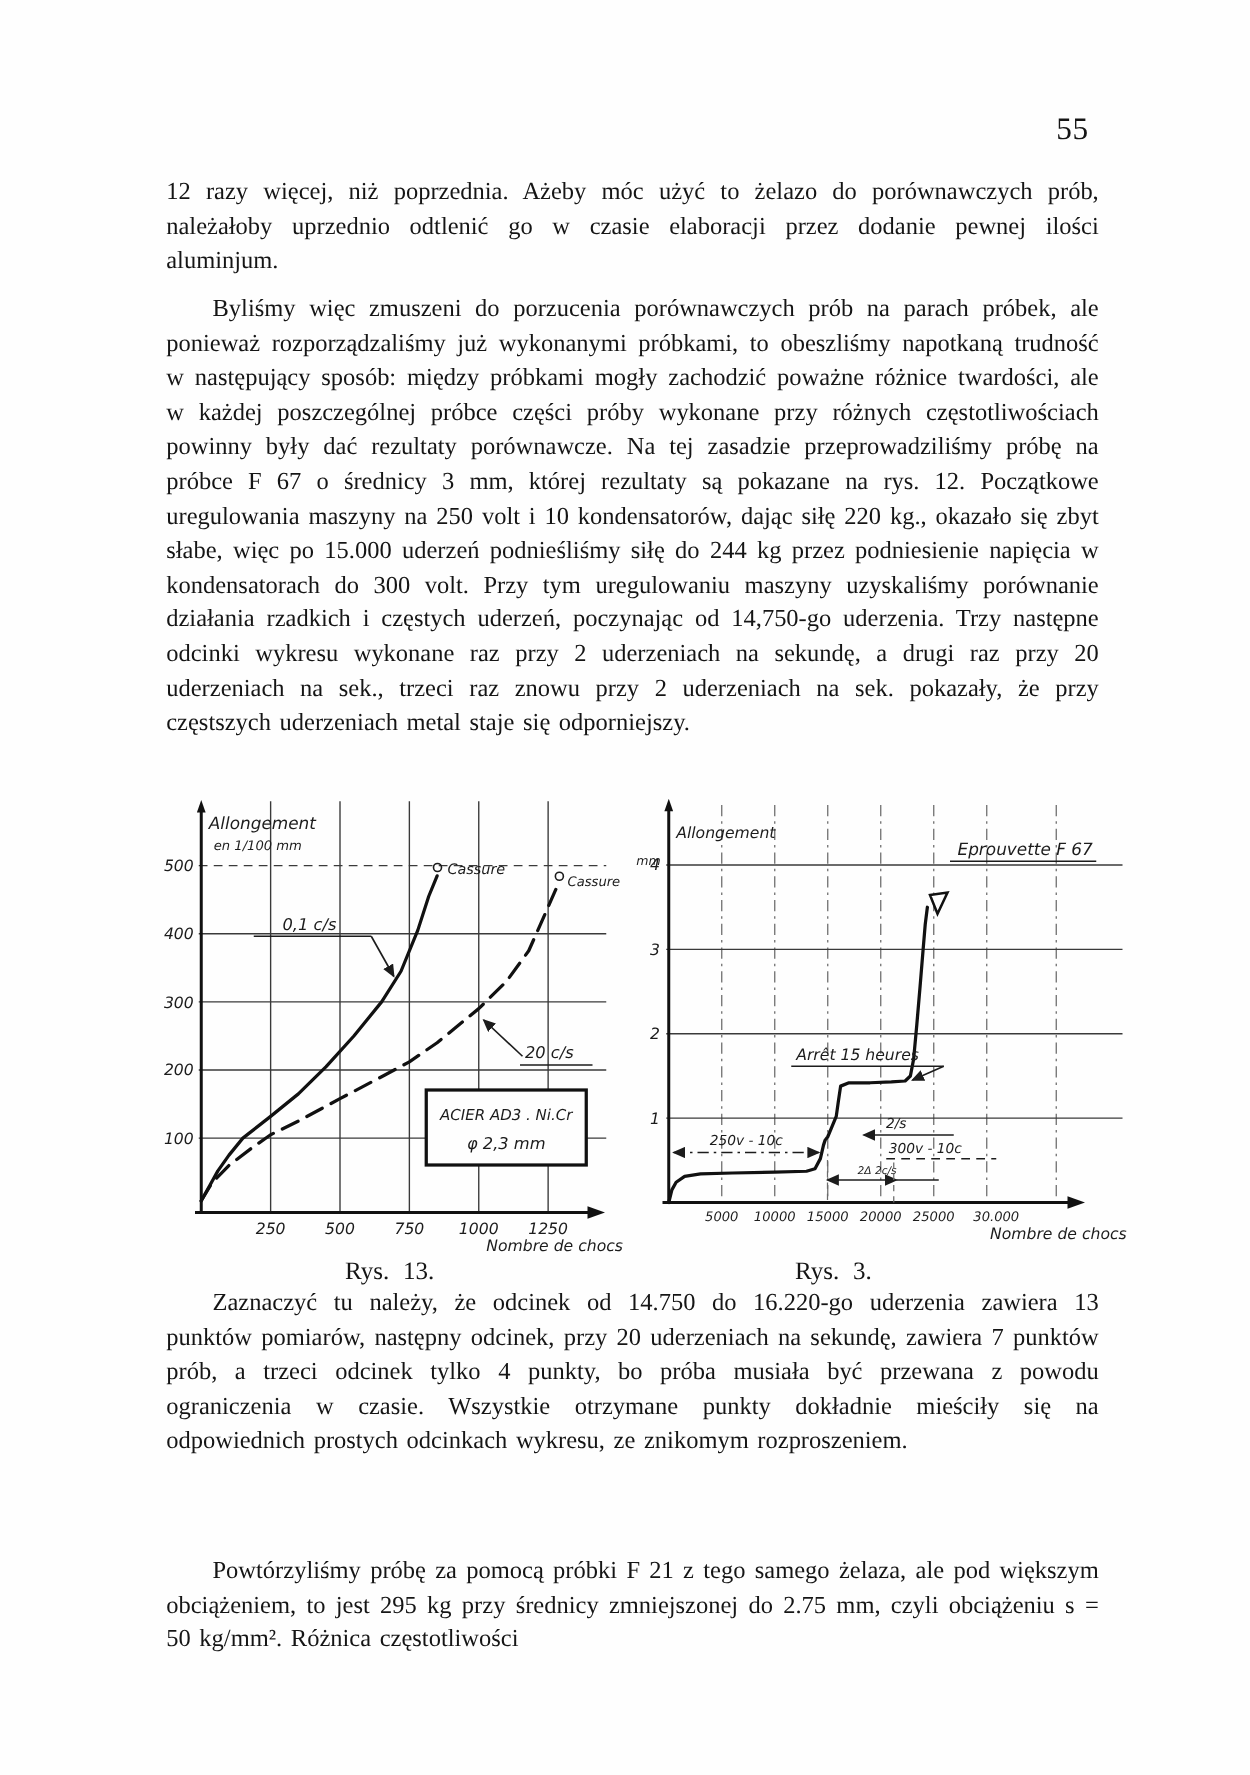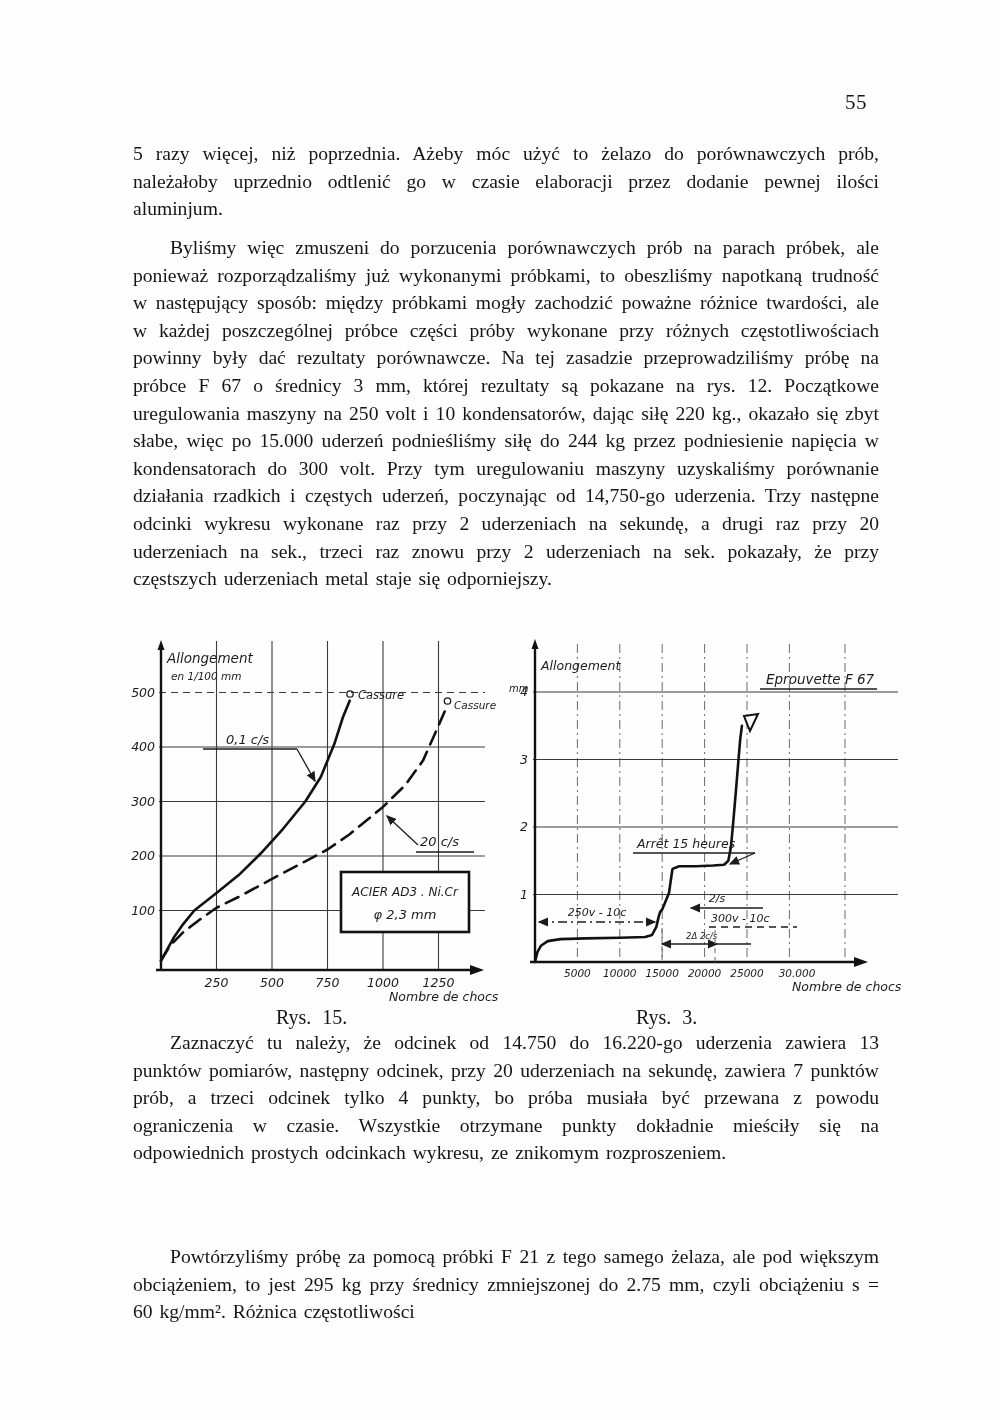--- a/index.html
+++ b/index.html
@@ -1,18 +1,18 @@
 <!DOCTYPE html>
 <html><head>
 <meta charset="utf-8">
 <style>
   *{margin:0;padding:0;box-sizing:border-box}
   html,body{width:1000px;height:1420px}
   body{background:#fefefe;font-family:"Liberation Serif",serif;color:#151515;position:relative;overflow:hidden}
-  .page-number{position:absolute;top:90px;left:845px;font-size:21px;letter-spacing:.5px}
+  .page-number{position:absolute;top:90px;left:845px;font-size:25px;letter-spacing:.5px}
   .para{position:absolute;left:133px;width:746px;font-size:19.6px;line-height:27.6px;text-align:justify;word-spacing:2px}
   .indent{text-indent:37px}
   #para1{top:140px}
   #para2{top:234px}
   #para3{top:1029px}
   #para4{top:1243px}
   .caption{position:absolute;top:1006px;font-size:20px;word-spacing:6px}
   #cap14{left:276px}
   #cap15{left:636px}
   .fig{position:absolute}
@@ -23,21 +23,21 @@
   .grid-light{stroke:#6a6a6a;stroke-width:1}
   .axis{stroke:#111;stroke-width:2.4;fill:none}
   .curve{fill:none;stroke:#111;stroke-width:2.6;stroke-linejoin:round;stroke-linecap:round}
   .thin{stroke:#1c1c1c;stroke-width:1.3;fill:none}
 </style>
 </head>
 <body>
 
 <div class="page-number">55</div>
 
-<div class="para" id="para1">5 razy więcej, niż poprzednia. Ażeby móc użyć to żelazo do porównawczych prób, należałoby uprzednio odtlenić go w czasie elaboracji przez dodanie pewnej ilości aluminjum.</div>
+<div class="para" id="para1">12 razy więcej, niż poprzednia. Ażeby móc użyć to żelazo do porównawczych prób, należałoby uprzednio odtlenić go w czasie elaboracji przez dodanie pewnej ilości aluminjum.</div>
 <div class="para indent" id="para2">Byliśmy więc zmuszeni do porzucenia porównawczych prób na parach próbek, ale ponieważ rozporządzaliśmy już wykonanymi próbkami, to obeszliśmy napotkaną trudność w następujący sposób: między próbkami mogły zachodzić poważne różnice twardości, ale w każdej poszczególnej próbce części próby wykonane przy różnych częstotliwościach powinny były dać rezultaty porównawcze. Na tej zasadzie przeprowadziliśmy próbę na próbce F 67 o średnicy 3 mm, której rezultaty są pokazane na rys. 12. Początkowe uregulowania maszyny na 250 volt i 10 kondensatorów, dając siłę 220 kg., okazało się zbyt słabe, więc po 15.000 uderzeń podnieśliśmy siłę do 244 kg przez podniesienie napięcia w kondensatorach do 300 volt. Przy tym uregulowaniu maszyny uzyskaliśmy porównanie działania rzadkich i częstych uderzeń, poczynając od 14,750-go uderzenia. Trzy następne odcinki wykresu wykonane raz przy 2 uderzeniach na sekundę, a drugi raz przy 20 uderzeniach na sek., trzeci raz znowu przy 2 uderzeniach na sek. pokazały, że przy częstszych uderzeniach metal staje się odporniejszy.</div>
 
 <svg id="fig14" class="fig" width="375" height="372" viewBox="0 0 375 372">
   <defs>
     <marker id="ah" markerWidth="9" markerHeight="7" refX="7" refY="3.5" orient="auto-start-reverse">
       <path d="M0,0 L8,3.5 L0,7 z" fill="#1c1c1c"></path>
     </marker>
   </defs>
 
   <g>
@@ -155,17 +155,17 @@
   <text x="206" y="292" font-size="11">300v - 10c</text>
   <line class="thin" x1="204" y1="297" x2="292" y2="297" stroke-dasharray="7 5"></line>
 
   <text x="181" y="309" font-size="8.5">2Δ 2c/s</text>
   <line class="thin" x1="157" y1="314" x2="212" y2="314" marker-start="url(#ah)" marker-end="url(#ah)"></line>
   <line class="thin" x1="212" y1="314" x2="246" y2="314" stroke-width="1"></line>
   <line class="grid-light" x1="157" y1="298" x2="157" y2="332" stroke-dasharray="5 4"></line>
   <line class="grid-light" x1="210" y1="300" x2="210" y2="332" stroke-dasharray="5 4"></line>
 </svg>
 
-<div class="caption" id="cap14">Rys. 15.</div>
+<div class="caption" id="cap14">Rys. 13.</div>
 <div class="caption" id="cap15">Rys. 3.</div>
 
 <div class="para indent" id="para3">Zaznaczyć tu należy, że odcinek od 14.750 do 16.220-go uderzenia zawiera 13 punktów pomiarów, następny odcinek, przy 20 uderzeniach na sekundę, zawiera 7 punktów prób, a trzeci odcinek tylko 4 punkty, bo próba musiała być przewana z powodu ograniczenia w czasie. Wszystkie otrzymane punkty dokładnie mieściły się na odpowiednich prostych odcinkach wykresu, ze znikomym rozproszeniem.</div>
-<div class="para indent" id="para4">Powtórzyliśmy próbę za pomocą próbki F 21 z tego samego żelaza, ale pod większym obciążeniem, to jest 295 kg przy średnicy zmniejszonej do 2.75 mm, czyli obciążeniu s = 60 kg/mm². Różnica częstotliwości</div>
+<div class="para indent" id="para4">Powtórzyliśmy próbę za pomocą próbki F 21 z tego samego żelaza, ale pod większym obciążeniem, to jest 295 kg przy średnicy zmniejszonej do 2.75 mm, czyli obciążeniu s = 50 kg/mm². Różnica częstotliwości</div>
 
 </body></html>

